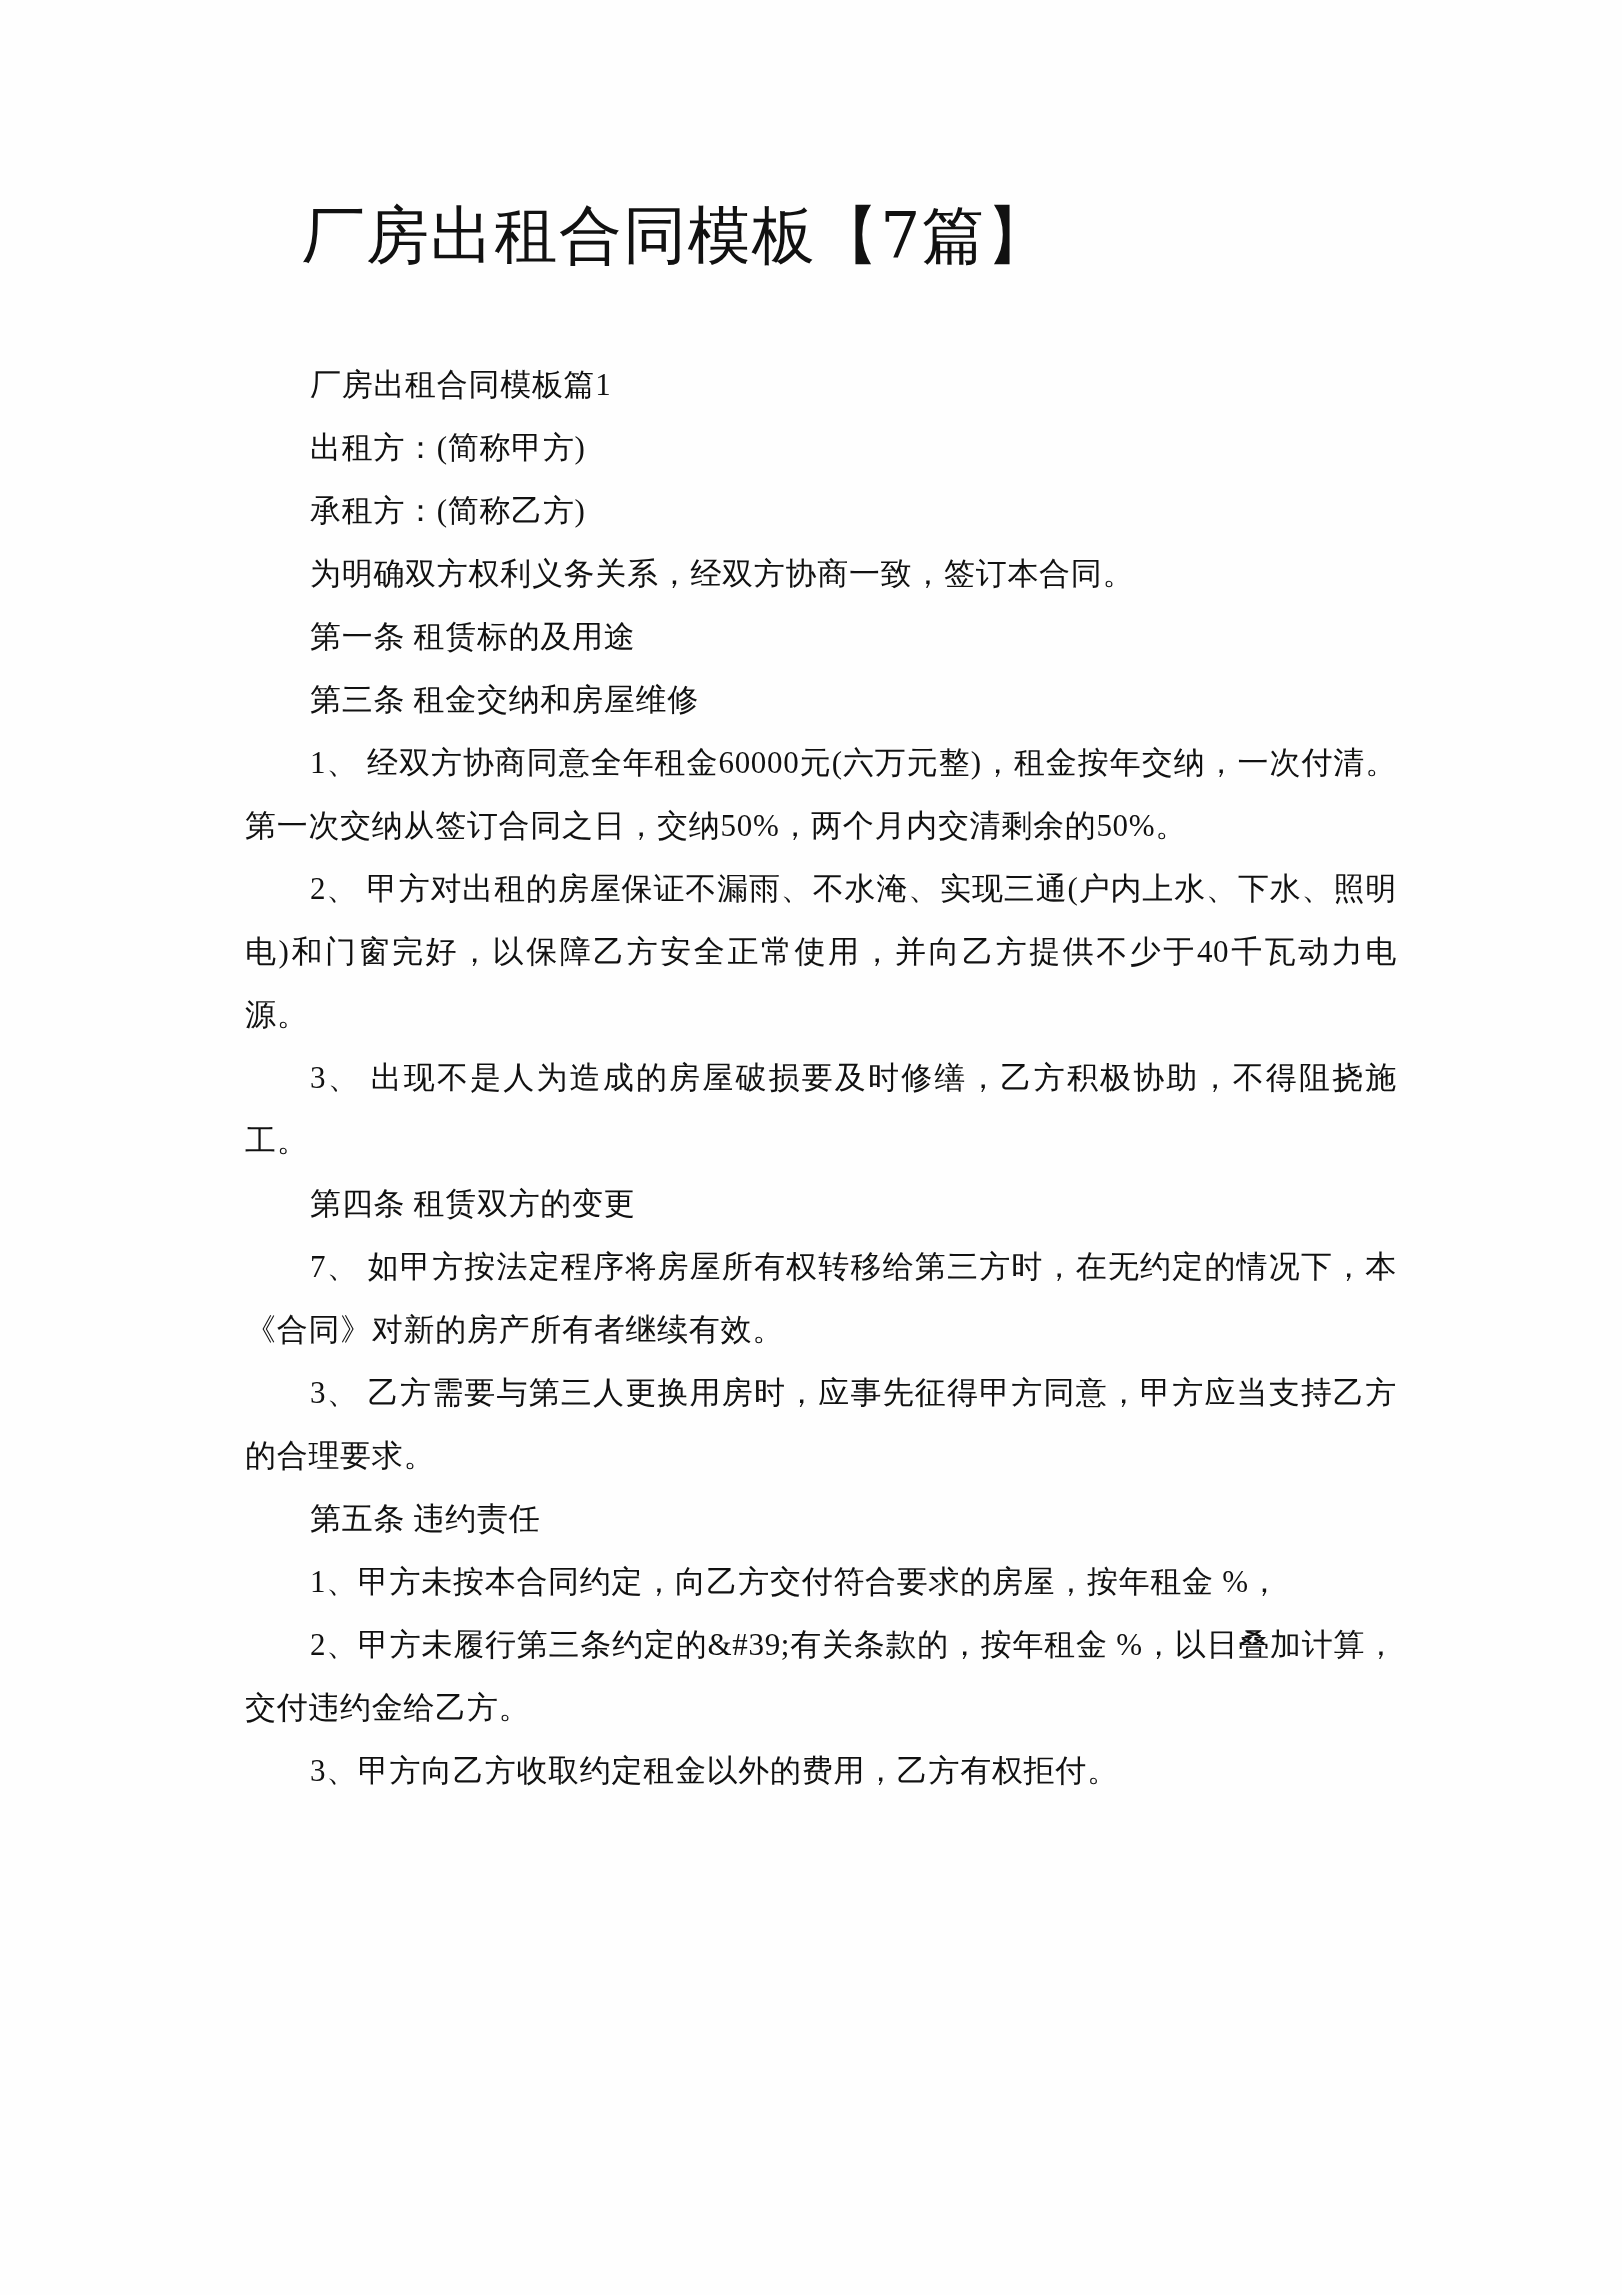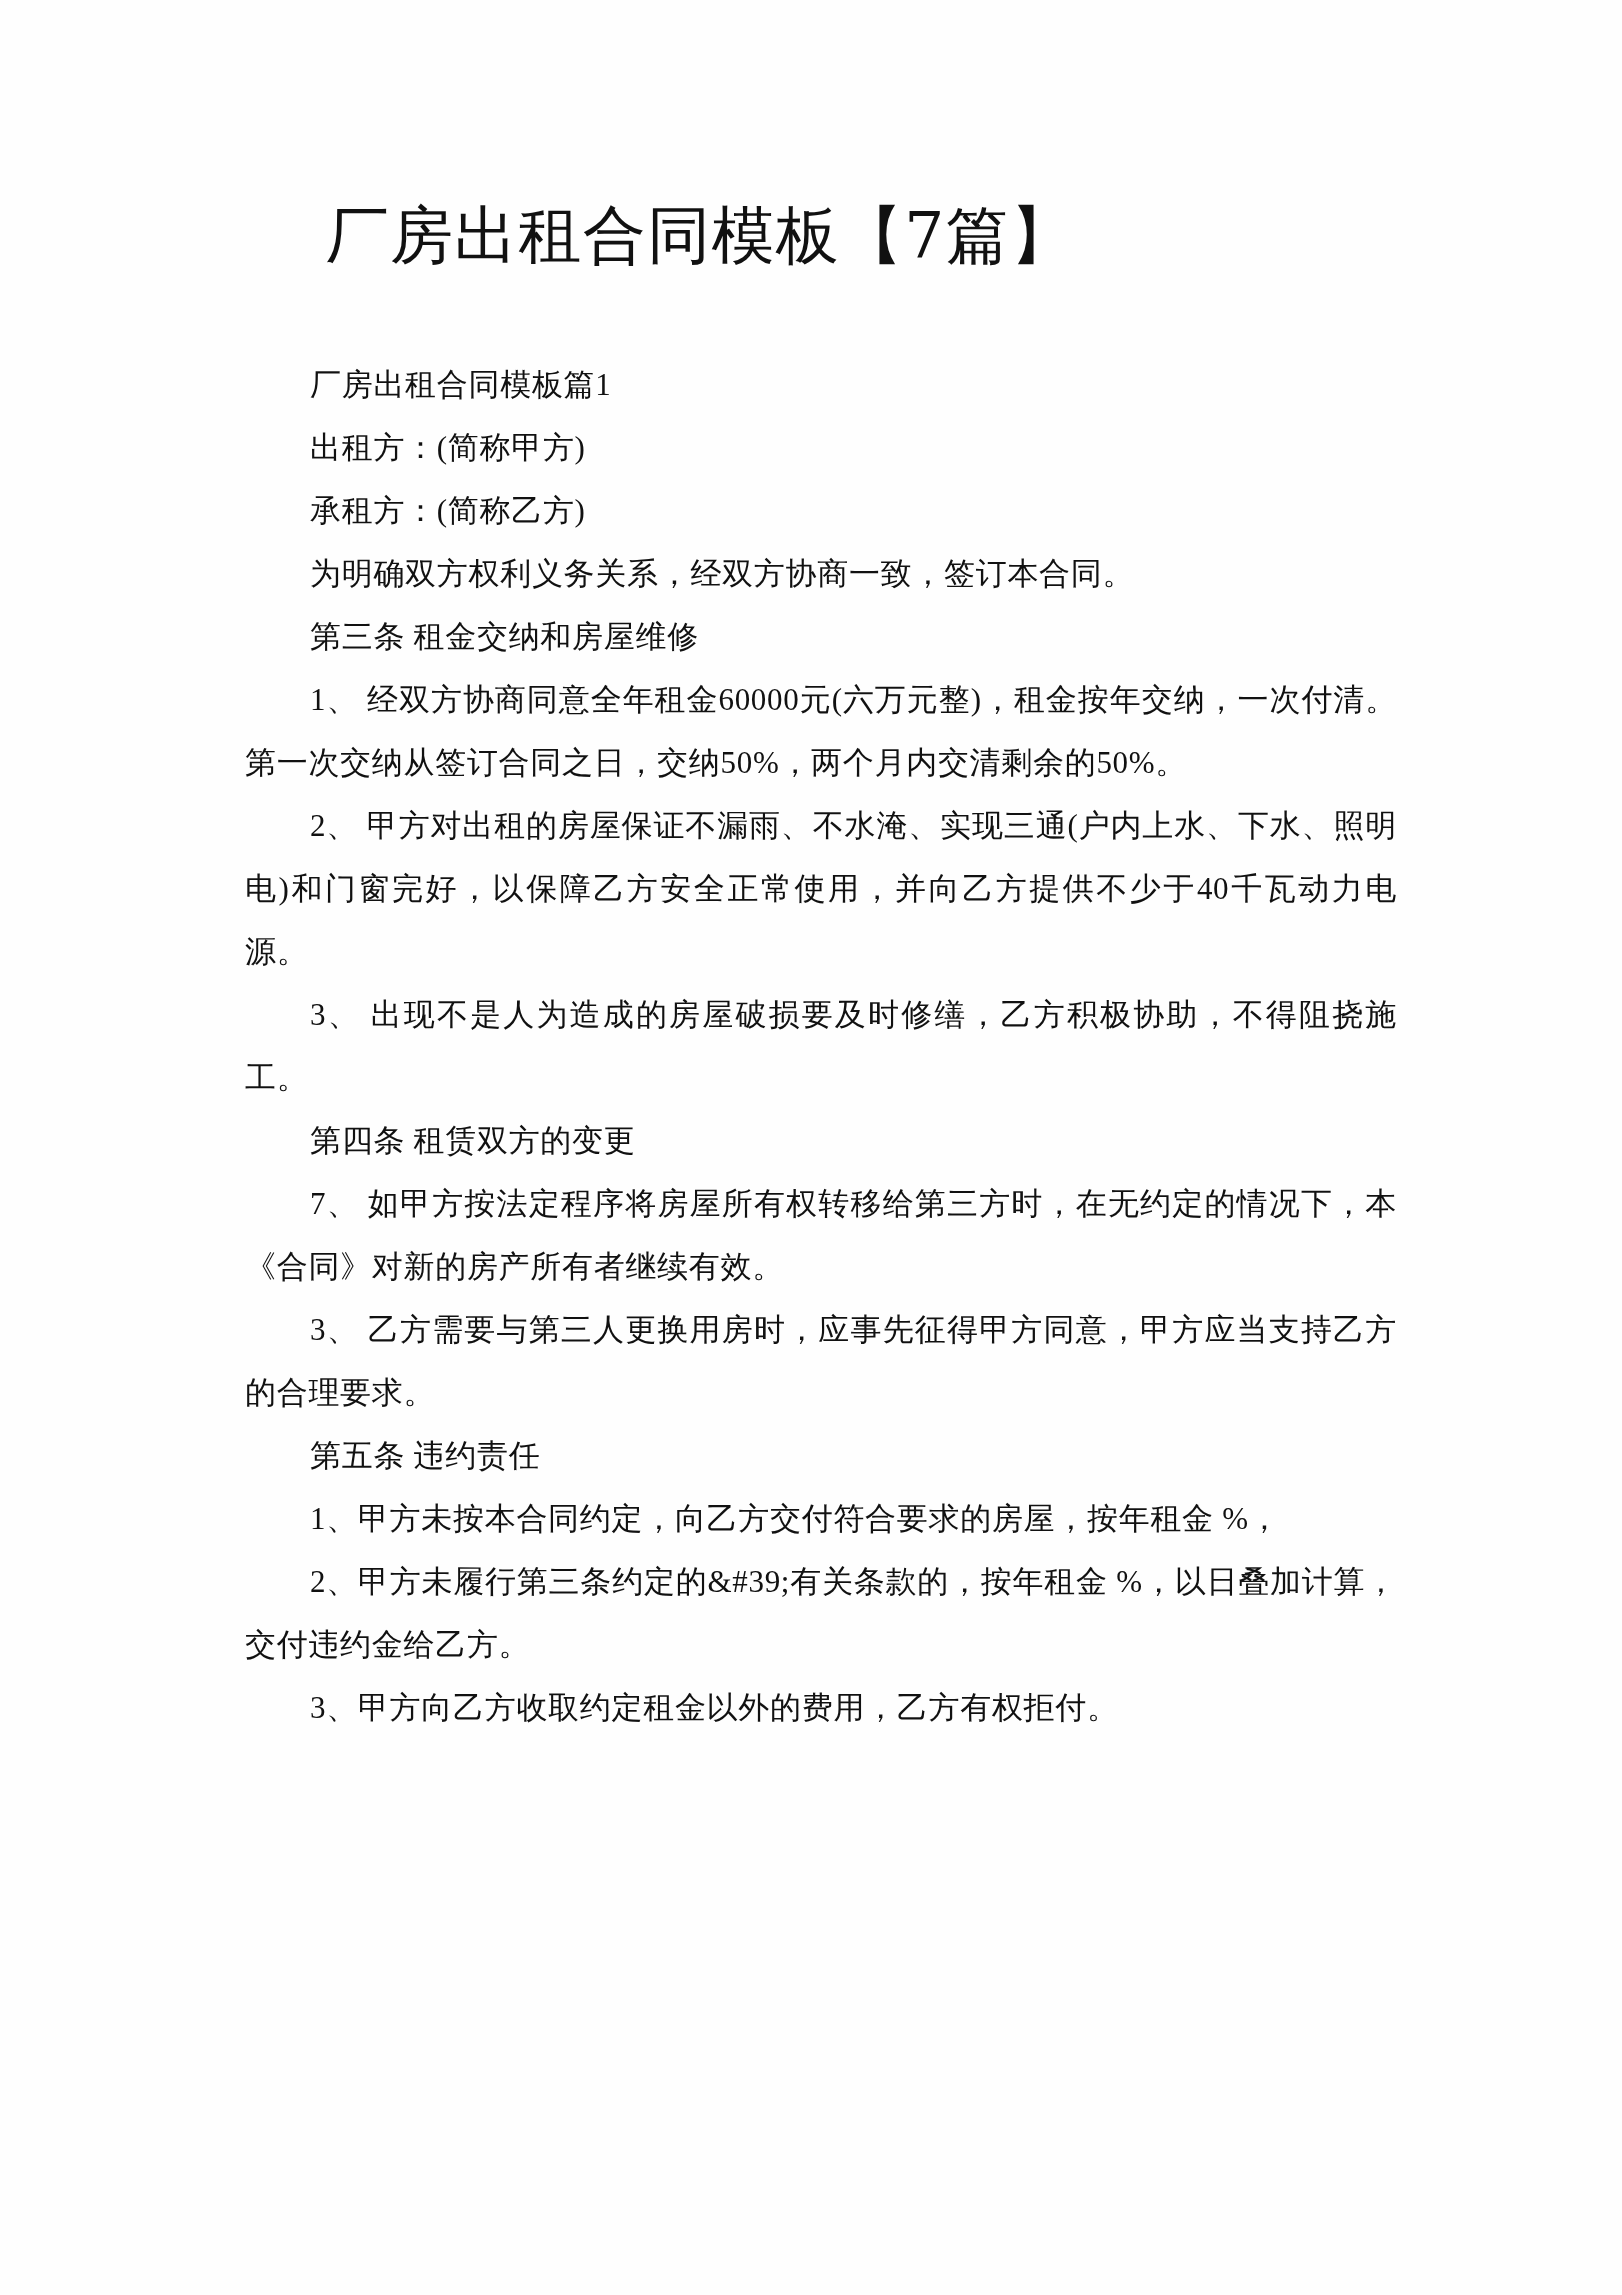--- a/index.html
+++ b/index.html
@@ -27,21 +27,20 @@
       position: absolute;
       top: 196px;
       left: 0;
       width: 1352px;
       text-align: center;
       font-size: 63px;
       line-height: 79px;
       font-weight: normal;
       letter-spacing: 1.3px;
       margin: 0;
-      padding-left: 24px;
     }
     .body {
       position: absolute;
       left: 245px;
       top: 353px;
       width: 1152px;
       font-size: 31px;
       line-height: 63px;
       font-family: Liberation Serif, serif;
     }
@@ -56,20 +55,21 @@
 <body>
 
 <div class="page">
   <h1 class="title">厂房出租合同模板【7篇】</h1>
 
   <div class="body">
     <p class="p">厂房出租合同模板篇1</p>
     <p class="p">出租方：(简称甲方)</p>
     <p class="p">承租方：(简称乙方)</p>
     <p class="p">为明确双方权利义务关系，经双方协商一致，签订本合同。</p>
+    <p class="p">第一条 租赁标的及用途</p>
     <p class="p">第三条 租金交纳和房屋维修</p>
     <p class="p">1、 经双方协商同意全年租金60000元(六万元整)，租金按年交纳，一次付清。第一次交纳从签订合同之日，交纳50%，两个月内交清剩余的50%。</p>
     <p class="p">2、 甲方对出租的房屋保证不漏雨、不水淹、实现三通(户内上水、下水、照明电)和门窗完好，以保障乙方安全正常使用，并向乙方提供不少于40千瓦动力电源。</p>
     <p class="p">3、 出现不是人为造成的房屋破损要及时修缮，乙方积极协助，不得阻挠施工。</p>
     <p class="p">第四条 租赁双方的变更</p>
     <p class="p">7、 如甲方按法定程序将房屋所有权转移给第三方时，在无约定的情况下，本《合同》对新的房产所有者继续有效。</p>
     <p class="p">3、 乙方需要与第三人更换用房时，应事先征得甲方同意，甲方应当支持乙方的合理要求。</p>
     <p class="p">第五条 违约责任</p>
     <p class="p">1、甲方未按本合同约定，向乙方交付符合要求的房屋，按年租金 %，</p>
     <p class="p">2、甲方未履行第三条约定的&amp;#39;有关条款的，按年租金 %，以日叠加计算，交付违约金给乙方。</p>

